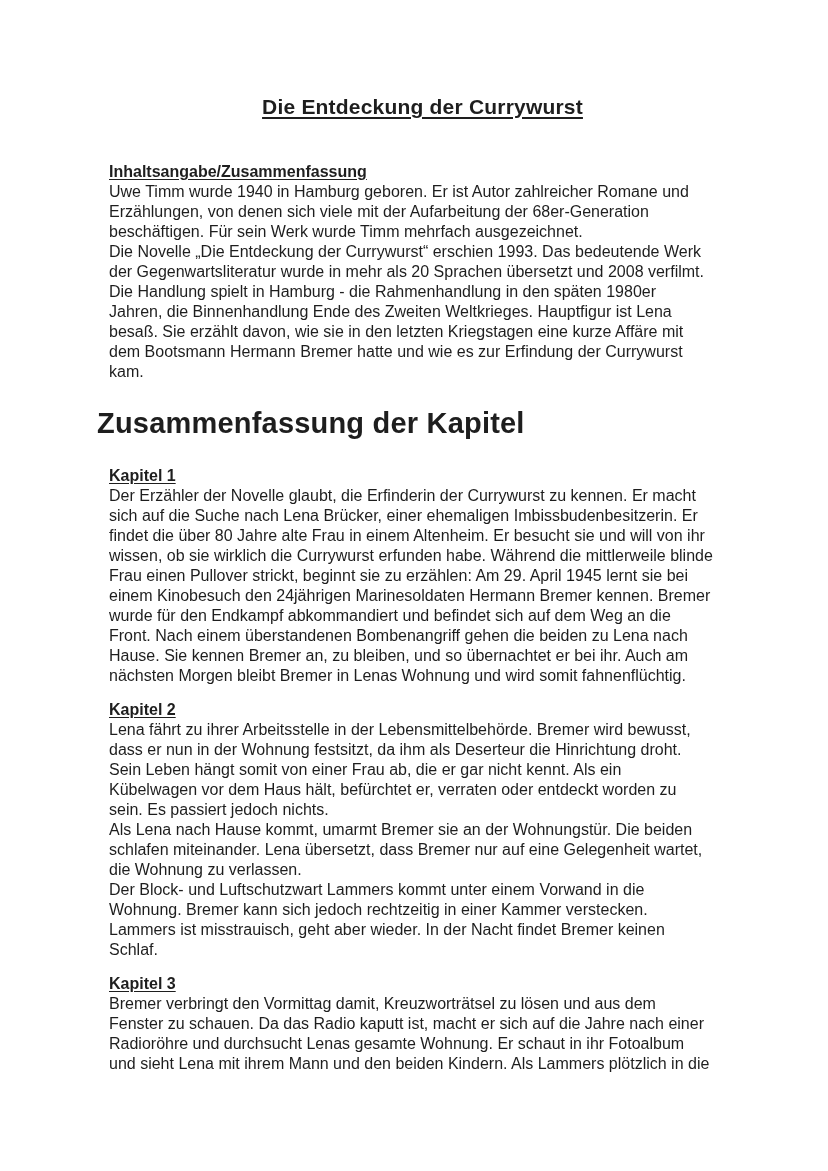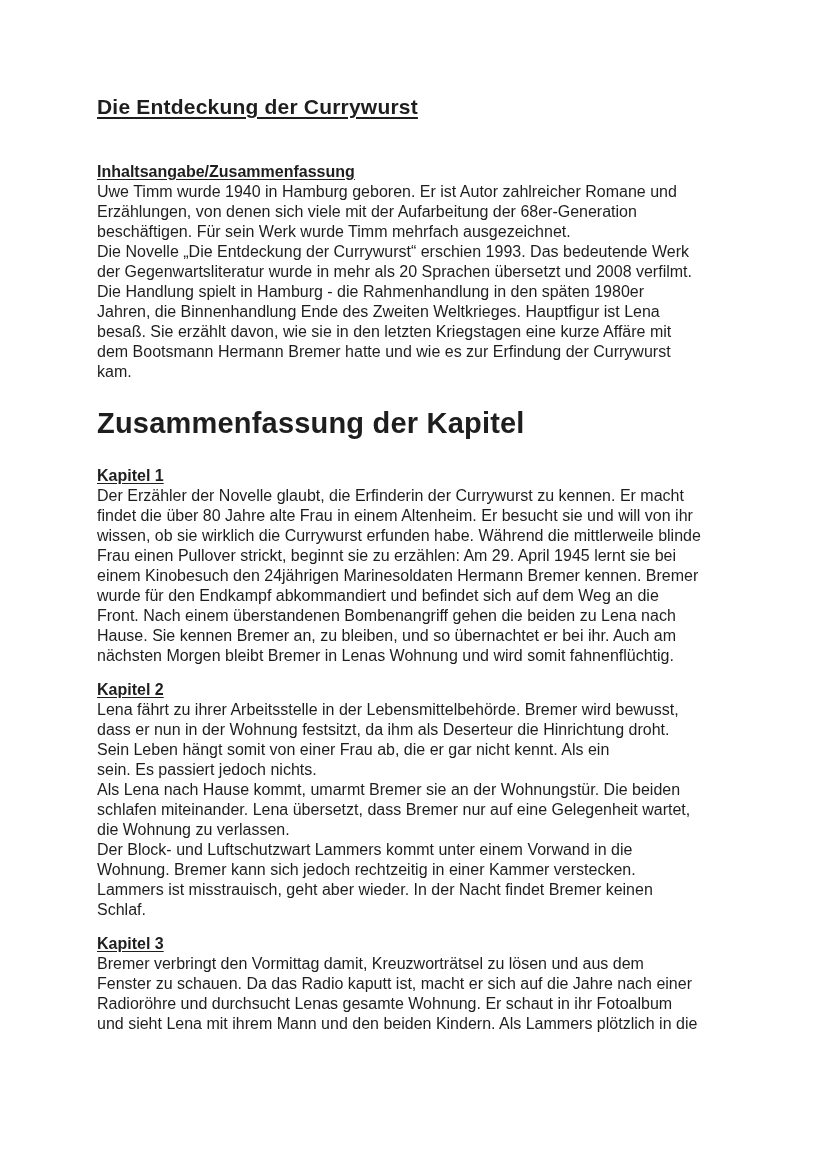--- a/index.html
+++ b/index.html
@@ -18,26 +18,27 @@
   }
   .content {
     padding: 92px 80px 0 97px;
     width: 651px;
   }
   .doc-title {
     margin: 0;
     font-size: 21px;
     line-height: 30px;
     font-weight: bold;
+    text-align: center;
     text-decoration: underline;
     text-underline-offset: 3px;
     letter-spacing: 0.2px;
     white-space: nowrap;
   }
-  .sec { margin: 0; }
+  .sec { margin: 12px; }
   .sec-intro { margin-top: 40px; }
   .chapters-title {
     margin: 24px 0 0 0;
     font-size: 29px;
     line-height: 34px;
     font-weight: bold;
     letter-spacing: 0.2px;
     white-space: nowrap;
   }
   .sec-k1 { margin-top: 26px; }
@@ -80,37 +81,39 @@
           <div class="line">kam.</div>
         </div>
     </section>
 
     <h2 class="chapters-title">Zusammenfassung der Kapitel</h2>
 
     <section class="sec sec-k1">
       <div class="sec-heading">Kapitel 1</div>
       <div class="sec-body">
           <div class="line">Der Erzähler der Novelle glaubt, die Erfinderin der Currywurst zu kennen. Er macht</div>
+          <div class="line">sich auf die Suche nach Lena Brücker, einer ehemaligen Imbissbudenbesitzerin. Er</div>
           <div class="line">findet die über 80 Jahre alte Frau in einem Altenheim. Er besucht sie und will von ihr</div>
           <div class="line">wissen, ob sie wirklich die Currywurst erfunden habe. Während die mittlerweile blinde</div>
           <div class="line">Frau einen Pullover strickt, beginnt sie zu erzählen: Am 29. April 1945 lernt sie bei</div>
           <div class="line">einem Kinobesuch den 24jährigen Marinesoldaten Hermann Bremer kennen. Bremer</div>
           <div class="line">wurde für den Endkampf abkommandiert und befindet sich auf dem Weg an die</div>
           <div class="line">Front. Nach einem überstandenen Bombenangriff gehen die beiden zu Lena nach</div>
           <div class="line">Hause. Sie kennen Bremer an, zu bleiben, und so übernachtet er bei ihr. Auch am</div>
           <div class="line">nächsten Morgen bleibt Bremer in Lenas Wohnung und wird somit fahnenflüchtig.</div>
         </div>
     </section>
 
     <section class="sec sec-k2">
       <div class="sec-heading">Kapitel 2</div>
       <div class="sec-body">
           <div class="line">Lena fährt zu ihrer Arbeitsstelle in der Lebensmittelbehörde. Bremer wird bewusst,</div>
           <div class="line">dass er nun in der Wohnung festsitzt, da ihm als Deserteur die Hinrichtung droht.</div>
           <div class="line">Sein Leben hängt somit von einer Frau ab, die er gar nicht kennt. Als ein</div>
+          <div class="line">Kübelwagen vor dem Haus hält, befürchtet er, verraten oder entdeckt worden zu</div>
           <div class="line">sein. Es passiert jedoch nichts.</div>
           <div class="line">Als Lena nach Hause kommt, umarmt Bremer sie an der Wohnungstür. Die beiden</div>
           <div class="line">schlafen miteinander. Lena übersetzt, dass Bremer nur auf eine Gelegenheit wartet,</div>
           <div class="line">die Wohnung zu verlassen.</div>
           <div class="line">Der Block- und Luftschutzwart Lammers kommt unter einem Vorwand in die</div>
           <div class="line">Wohnung. Bremer kann sich jedoch rechtzeitig in einer Kammer verstecken.</div>
           <div class="line">Lammers ist misstrauisch, geht aber wieder. In der Nacht findet Bremer keinen</div>
           <div class="line">Schlaf.</div>
         </div>
     </section>

